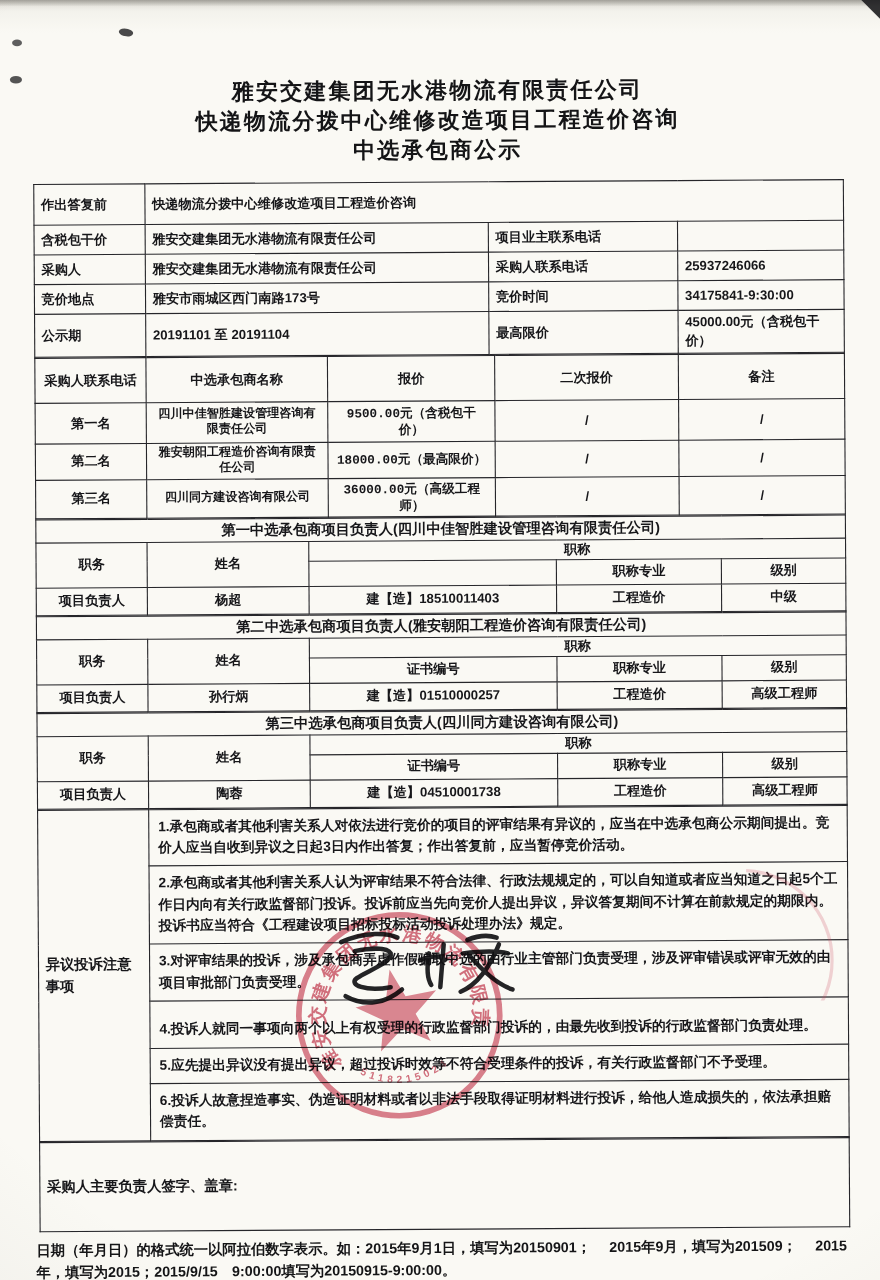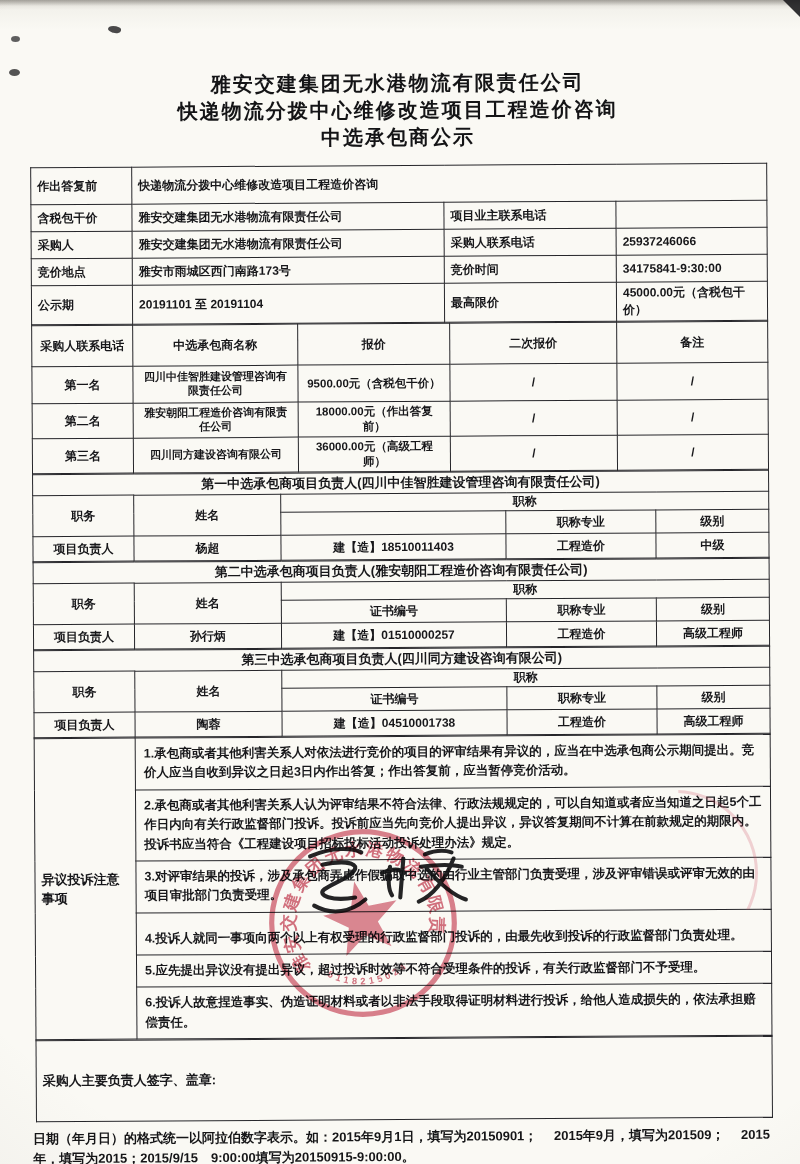--- a/index.html
+++ b/index.html
@@ -23,21 +23,21 @@
   table{border-collapse:collapse;table-layout:fixed;width:736px;}
   td{border:1.5px solid #26262a;padding:2px 6px;font-size:12px;font-weight:700;color:#17171a;overflow:hidden;}
   .t-info td{height:22px;}
   .t-info tr.row-first td{height:32px;}
   .lab{background:transparent;}
   .t-win td{text-align:center;}
   .t-win .hdr td{height:36px;vertical-align:middle;}
   .t-win .r1 td{height:32px;}
   .t-win .r2 td,.t-win .r3 td{height:22px;}
   .company{font-size:11px;text-align:left;line-height:1.25;}
-  .price{font-size:11.5px;}
+  .price{font-size:11.5px;font-family:Liberation Mono, monospace;}
   .m-title td{border:1.5px solid #26262a;text-align:center;font-size:13px;height:18px;padding:1px 4px;}
   .t-man td{text-align:center;}
   .t-man .h1 td{height:16px;padding:0 4px;}
   .t-man .h2 td{height:18px;}
   .t-man .dr td{height:20px;}
   .t-notes td{vertical-align:top;font-size:12.5px;line-height:1.55;}
   .t-notes .note-label{vertical-align:middle;text-align:left;font-size:13px;line-height:1.5;padding:4px 6px;}
   .note{padding:6px 8px 6px 8px;text-align:left;}
   .n1{min-height:40px;} .n2{min-height:62px;} .n3{min-height:34px;}
   .n4{min-height:30px;padding-top:16px;} .n5{min-height:16px;} .n6{min-height:16px;}
@@ -133,21 +133,21 @@
         <tr class="r1">
           <td>第一名</td>
           <td class="company">四川中佳智胜建设管理咨询有限责任公司</td>
           <td class="price">9500.00元（含税包干价）</td>
           <td>/</td>
           <td>/</td>
         </tr>
         <tr class="r2">
           <td>第二名</td>
           <td class="company">雅安朝阳工程造价咨询有限责任公司</td>
-          <td class="price">18000.00元（作出答复前）</td>
+          <td class="price">18000.00元（最高限价）</td>
           <td>/</td>
           <td>/</td>
         </tr>
         <tr class="r3">
           <td>第三名</td>
           <td class="company">四川同方建设咨询有限公司</td>
           <td class="price">36000.00元（高级工程师）</td>
           <td>/</td>
           <td>/</td>
         </tr>

